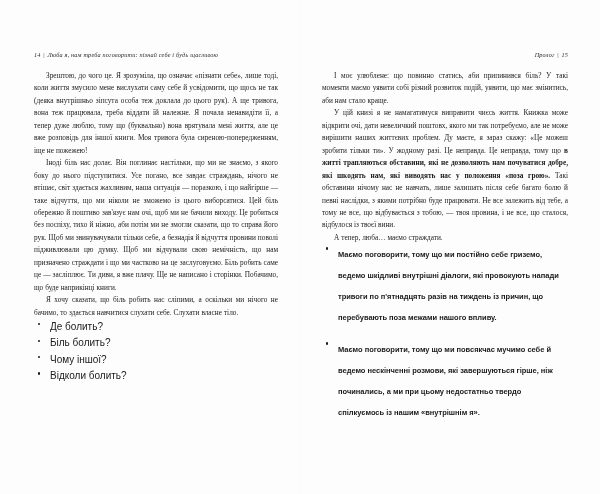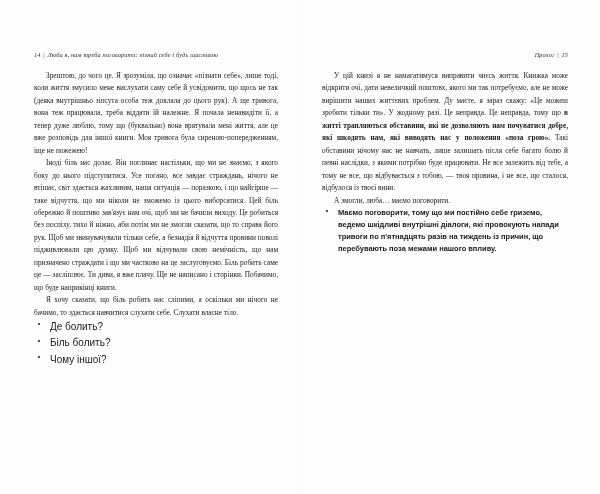--- a/index.html
+++ b/index.html
@@ -99,21 +99,21 @@
     font-weight: normal;
     white-space: nowrap;
   }
 
   .bullets-right {
     margin-top: 13px;
     margin-left: 26px;
   }
   .bullets-right li {
     font-size: 7.5px;
-    line-height: 12px;
+    line-height: 21px;
     font-weight: bold;
     letter-spacing: -0.02px;
     margin-bottom: 11px;
   }
   .bullets-right li .dot { top: 0.45em; }
 
   .gutter {
     position: absolute;
     left: 299px;
     top: 0;
@@ -146,38 +146,47 @@
         <span>Де болить?</span>
       </li>
       <li>
         <span class="dot"></span>
         <span>Біль болить?</span>
       </li>
       <li>
         <span class="dot"></span>
         <span>Чому іншої?</span>
       </li>
+      <li>
+        <span class="dot"></span>
+        <span>Відколи болить?</span>
+      </li>
     </ul>
 
   </div>
 
   <div class="page page-right">
 
     <div class="running-head rh-right">
       <span>Пролог</span><span class="sep">|</span><span>15</span>
     </div>
 
     <div class="body-block" id="right-body">
+        <p class="para"><span>І моє улюблене: що повинно статись, аби припинився біль? У такі моменти маємо уявити собі різний розвиток подій, уявити, що має змінитись, аби нам стало краще.</span></p>
         <p class="para"><span>У цій книзі я не намагатимуся виправити чиєсь життя. Книжка може відкрити очі, дати невеличкий поштовх, якого ми так потребуємо, але не може вирішити наших життєвих проблем. Ду маєте, я зараз скажу: «Це можеш зробити тільки ти». У жодному разі. Це неправда. Це неправда, тому що </span><b>в житті трапляються обставини, які не дозволяють нам почуватися добре, які шкодять нам, які виводять нас у положення «поза грою».</b><span> Такі обставини нічому нас не навчать, лише залишать після себе багато болю й певні наслідки, з якими потрібно буде працювати. Не все залежить від тебе, а тому не все, що відбувається з тобою, — твоя провина, і не все, що сталося, відбулося із твоєї вини.</span></p>
-        <p class="para"><span>А змогли, люба… маємо поговорити.</span></p>
+        <p class="para"><span>А тепер, люба… маємо страждати.</span></p>
       </div>
 
     <ul class="bullets bullets-right">
       <li>
         <span class="dot"></span>
         <span>Маємо поговорити, тому що ми постійно себе гриземо, ведемо шкідливі внутрішні діалоги, які провокують напади тривоги по п'ятнадцять разів на тиждень із причин, що перебувають поза межами нашого впливу.</span>
+      </li>
+      <li>
+        <span class="dot"></span>
+        <span>Маємо поговорити, тому що ми повсякчас мучимо себе й ведемо нескінченні розмови, які завершуються гірше, ніж починались, а ми при цьому недостатньо твердо спілкуємось із нашим «внутрішнім я».</span>
       </li>
     </ul>
 
   </div>
 
   <div class="gutter"></div>
 </div>
 
 </body></html>

